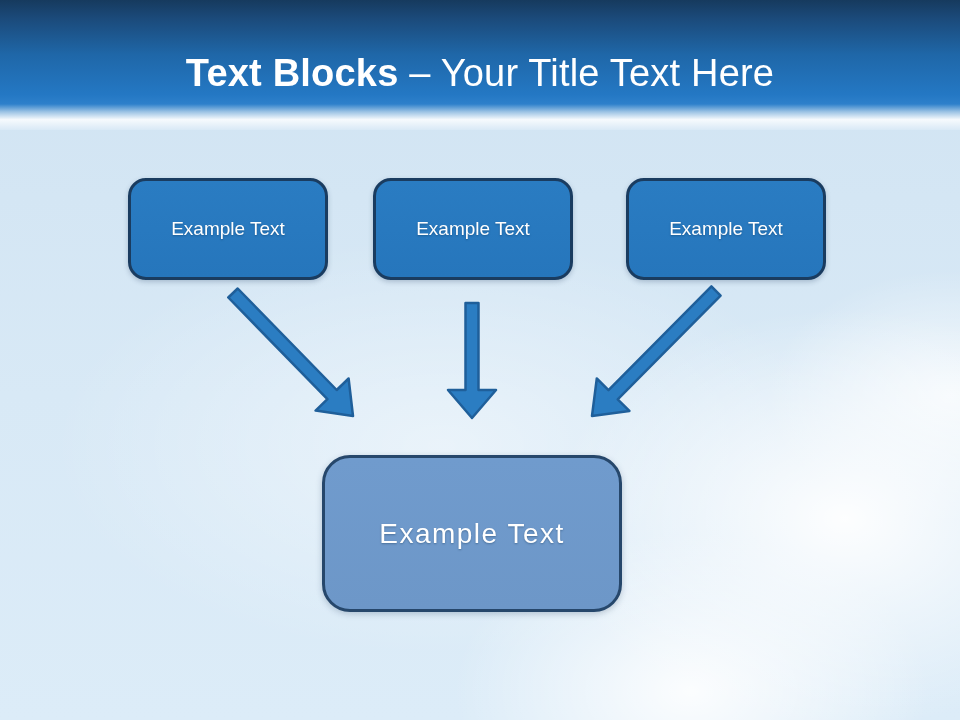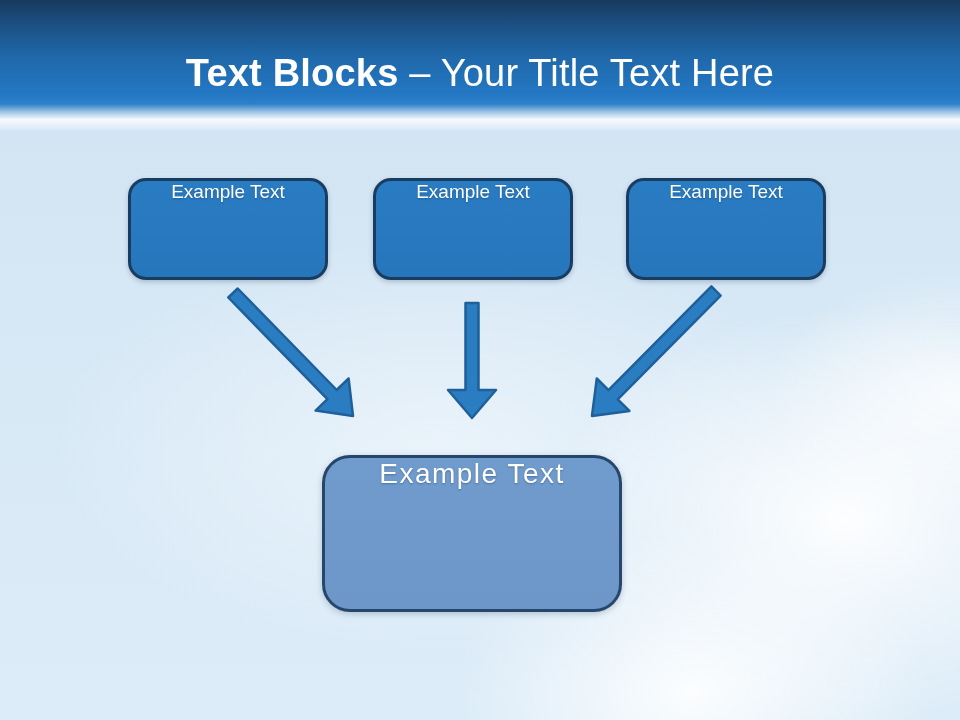--- a/index.html
+++ b/index.html
@@ -45,20 +45,21 @@
     letter-spacing: 0.2px;
     white-space: nowrap;
   }
   .title .bold { font-weight: bold; }
 
   
   .block {
     position: absolute;
     box-sizing: border-box;
     display: flex;
+    align-items: center;
     justify-content: center;
     color: #ffffff;
     text-shadow: 0 1px 2px rgba(10,40,70,0.35);
   }
   .block-top {
     width: 200px;
     height: 102px;
     top: 178px;
     border: 3px solid #1a3c60;
     border-radius: 18px;

